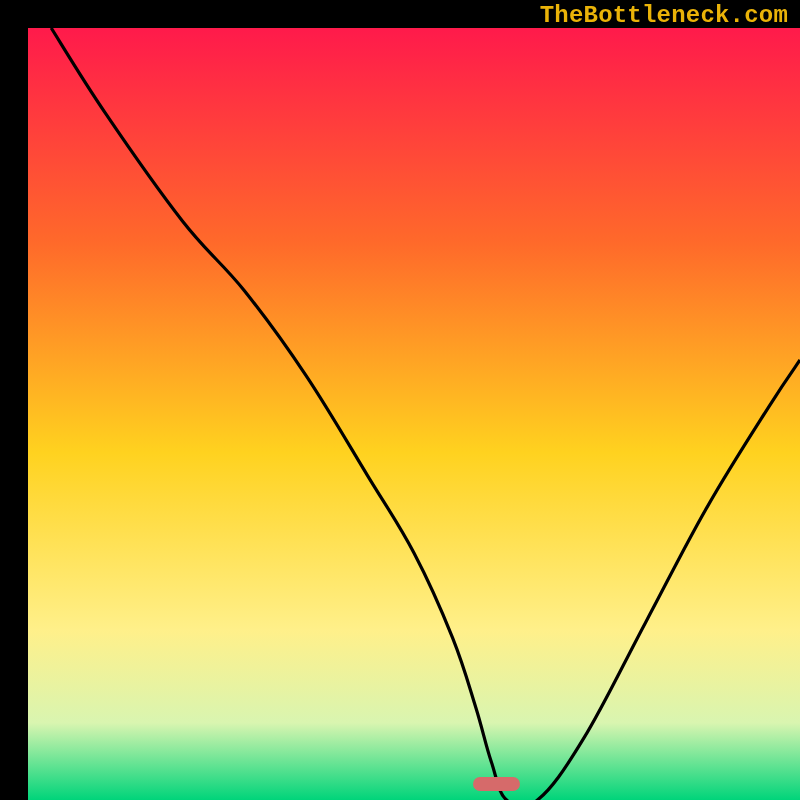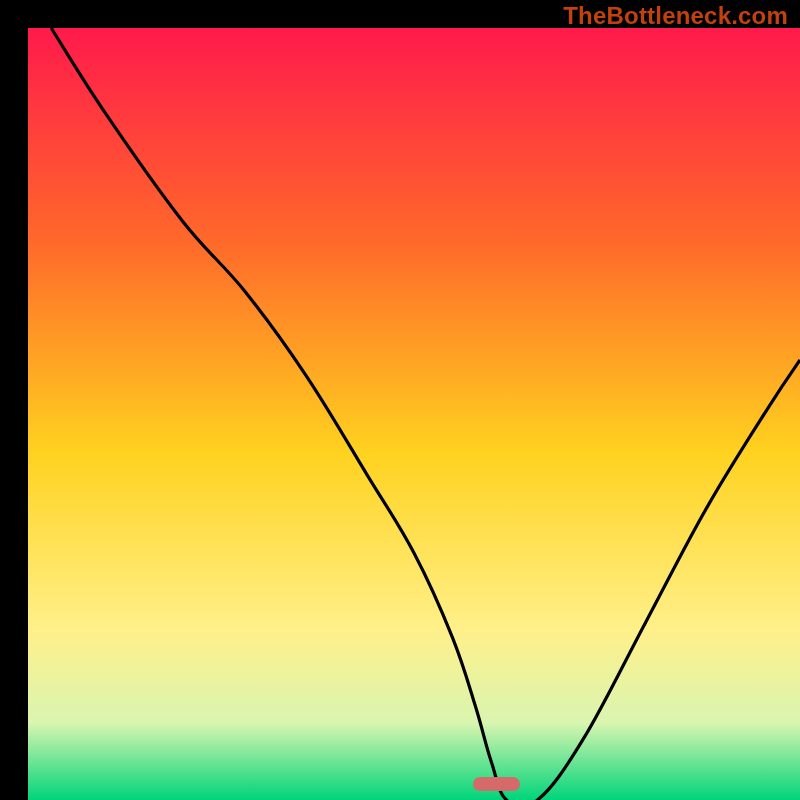--- a/index.html
+++ b/index.html
@@ -22,24 +22,24 @@
     position: absolute;
     left: 14px;
     top: 14px;
     width: 772px;
     height: 772px;
   }
   .watermark {
     position: absolute;
     top: 2px;
     right: 12px;
-    font-family: Liberation Sans, sans-serif;
+    font-family: Liberation Mono, monospace;
     font-size: 24px;
     font-weight: 600;
-    color: #c2410c;
+    color: #eab308;
     letter-spacing: 0.2px;
   }
   .marker {
     position: absolute;
     height: 14px;
     border-radius: 7px;
     background: #d66a6a;
   }
 </style>
 </head>

